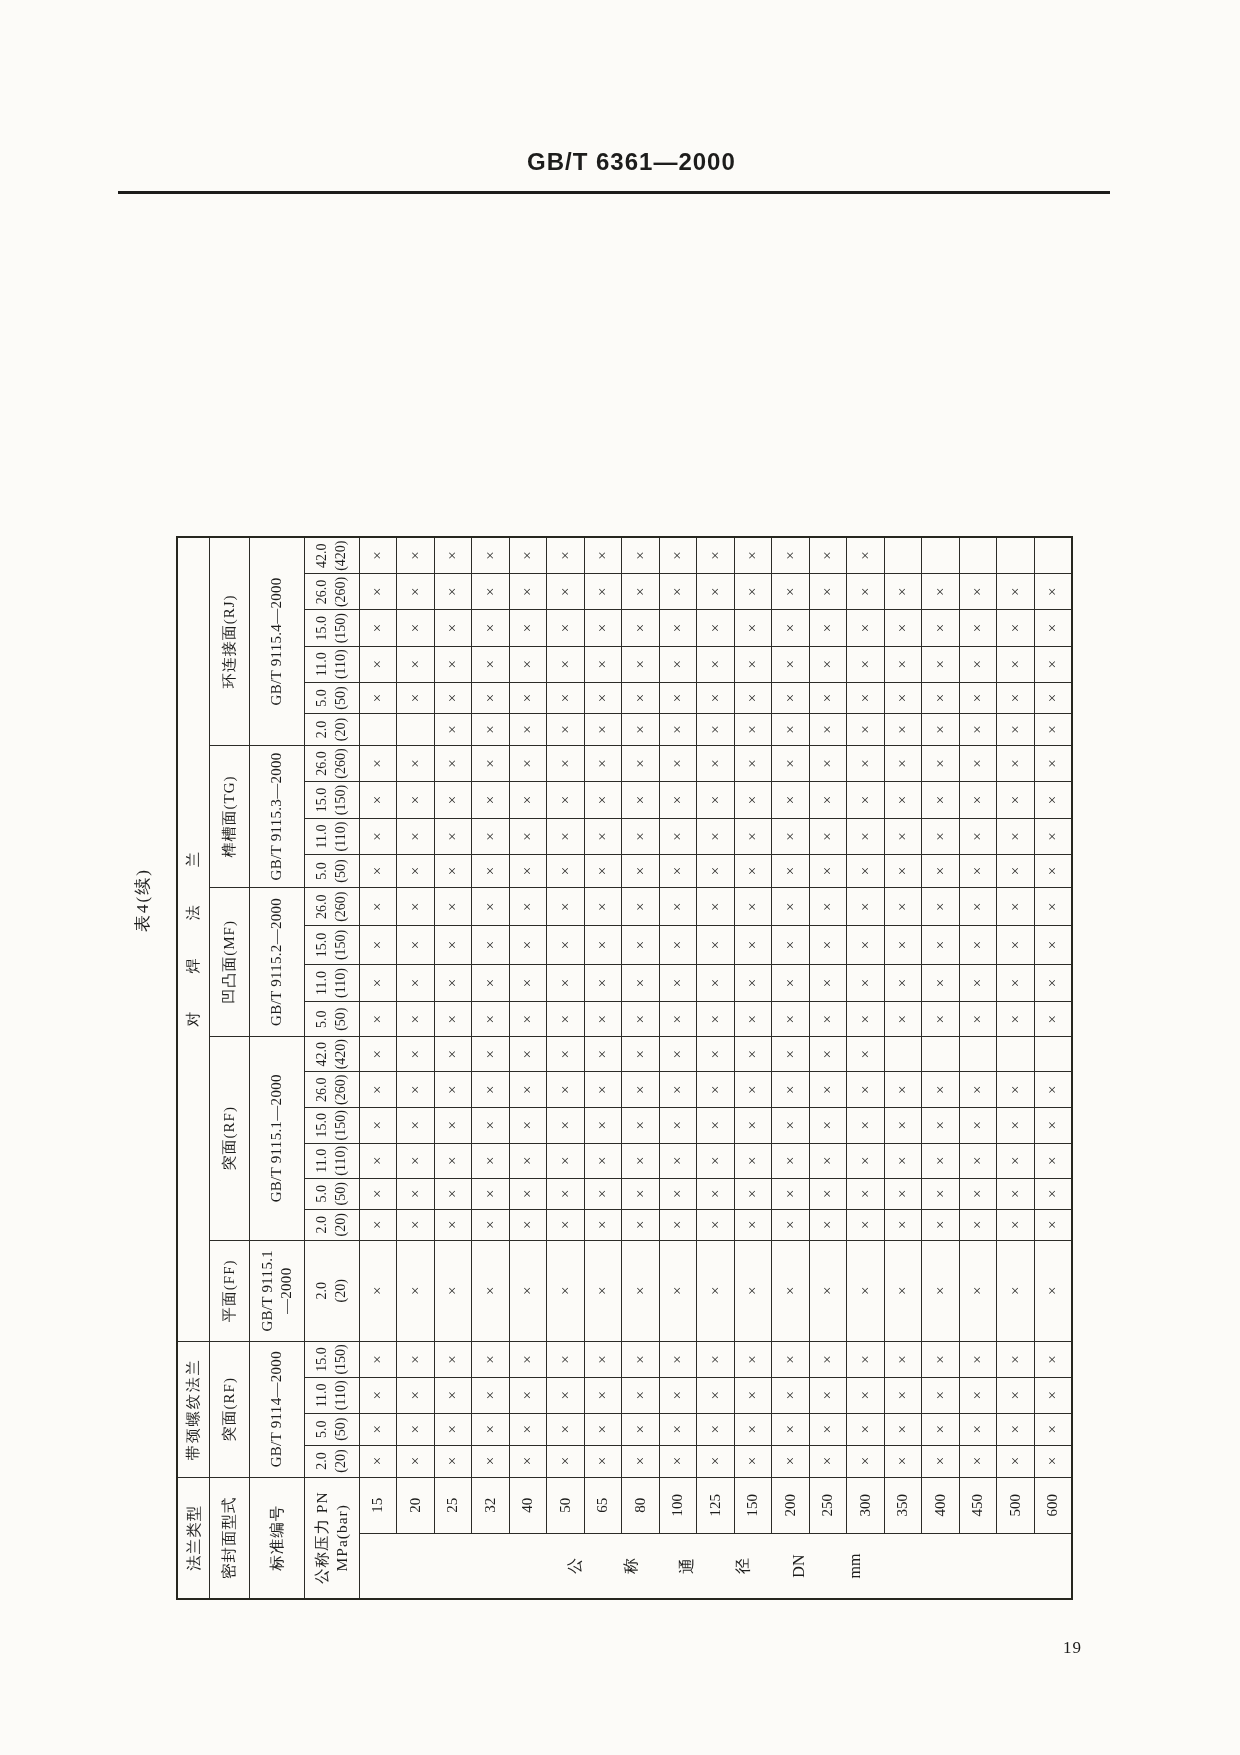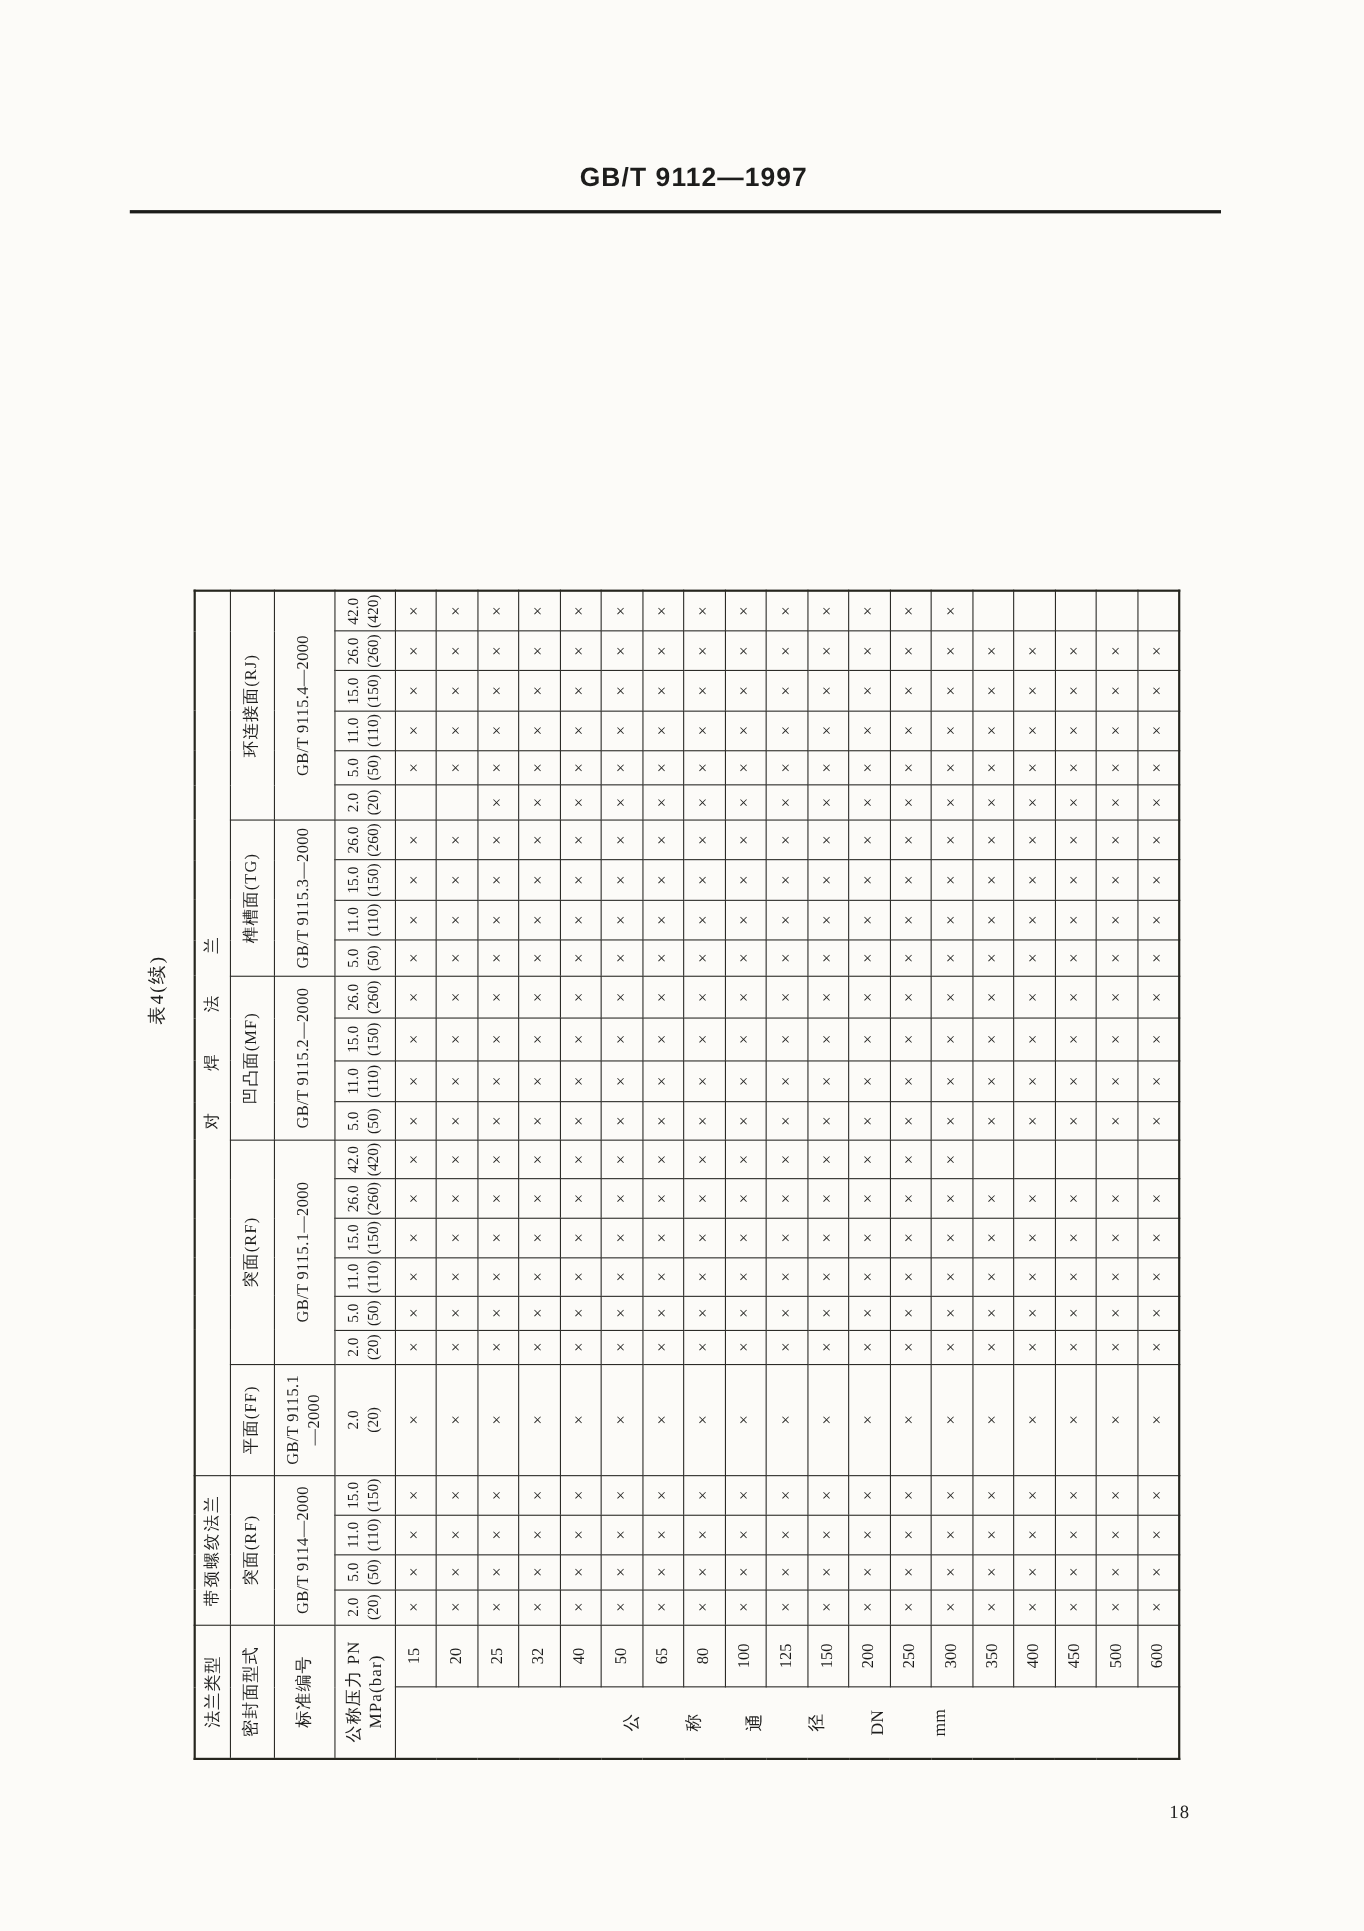--- a/index.html
+++ b/index.html
@@ -49,21 +49,21 @@
   td.mark{font-size:15px;color:#262624;}
   td.dnlabel .vstack{
     display:flex;flex-direction:column;align-items:center;justify-content:center;
     gap:36px;height:100%;font-size:16px;
   }
 </style>
 </head>
 <body>
 
 <div class="page">
-  <div class="doc-title">GB/T 9112—1997</div>
+  <div class="doc-title">GB/T 6361—2000</div>
   <div class="header-rule"></div>
   <div class="caption">表4(续)</div>
   <div class="table-wrap">
     <table class="t">
       <colgroup>
           <col style="width: 95px;">
           <col style="width: 82px;">
           <col style="width: 43px;">
           <col style="width: 43px;">
           <col style="width: 43px;">
@@ -777,14 +777,14 @@
             <td class="mark">×</td>
             <td class="mark">×</td>
             <td class="mark">×</td>
             <td class="mark">×</td>
             <td class="mark">×</td>
             <td class="mark"></td>
           </tr>
         </tbody>
     </table>
   </div>
-  <div class="page-num">18</div>
+  <div class="page-num">19</div>
 </div>
 
 </body></html>

